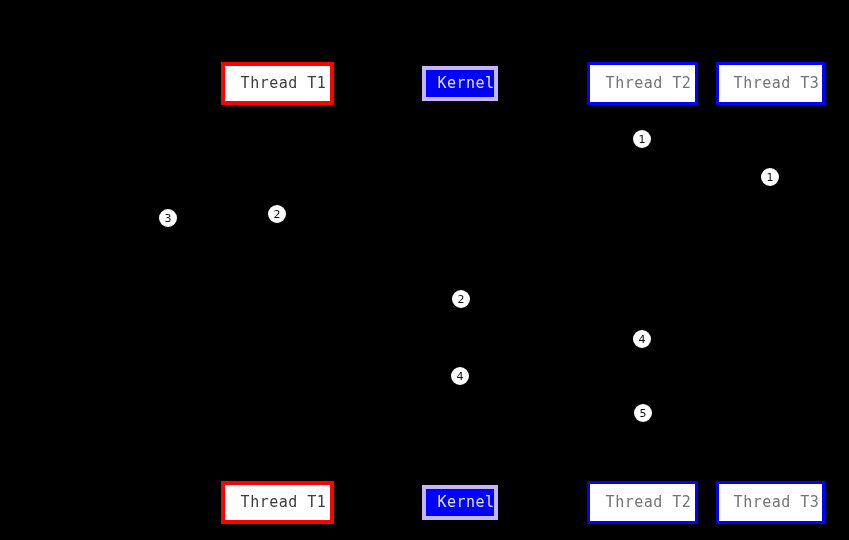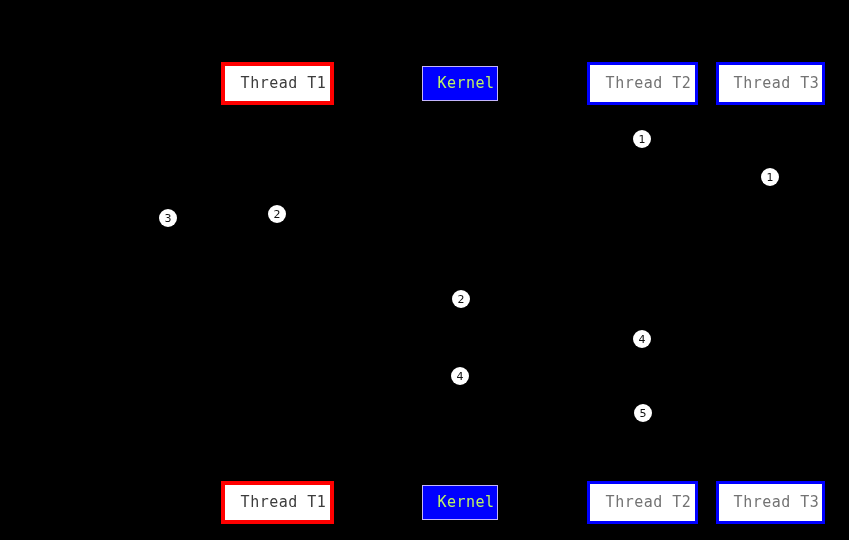--- a/index.html
+++ b/index.html
@@ -35,22 +35,22 @@
     border: 4px solid #ff0000;
     color: #3c3c3c;
   }
   .participant.blue-box {
     background: #ffffff;
     border: 3px solid #0000ff;
     color: #737373;
   }
   .participant.kernel-box {
     background: #0000ff;
-    border: 1px solid #c4b5fd;
-    color: #bef264;
+    border: 4px solid #c4b5fd;
+    color: #e5e5e5;
   }
 
   
   .lifeline {
     position: absolute;
     width: 1px;
     background: #000000;
   }
 
   

